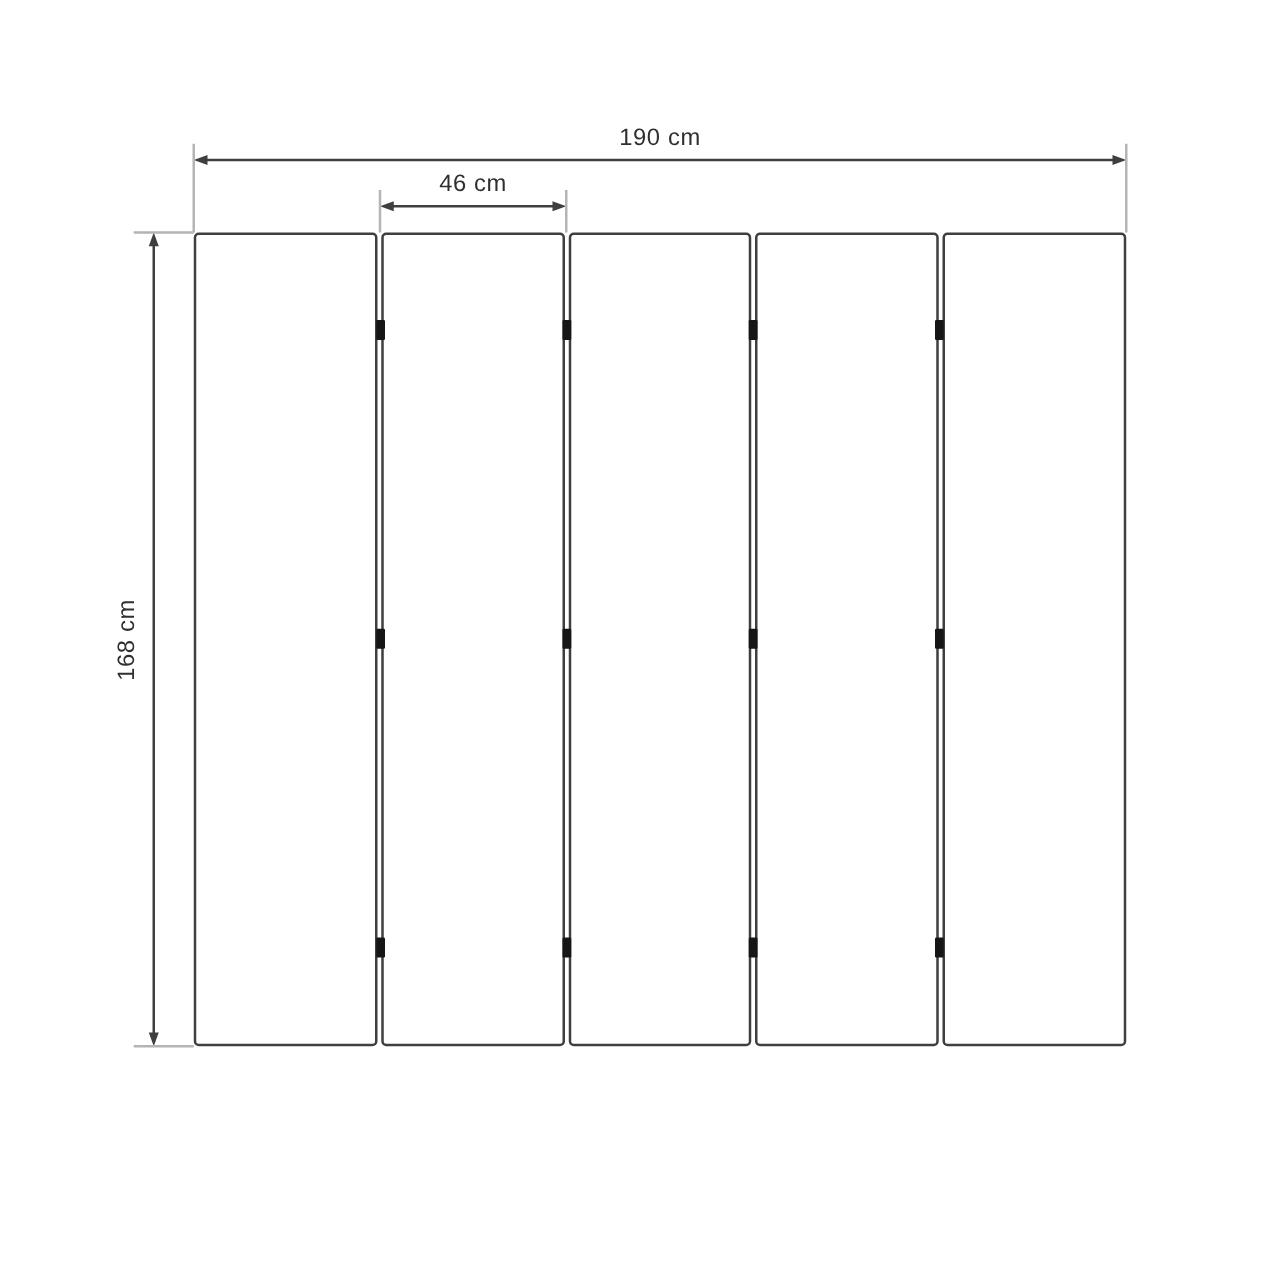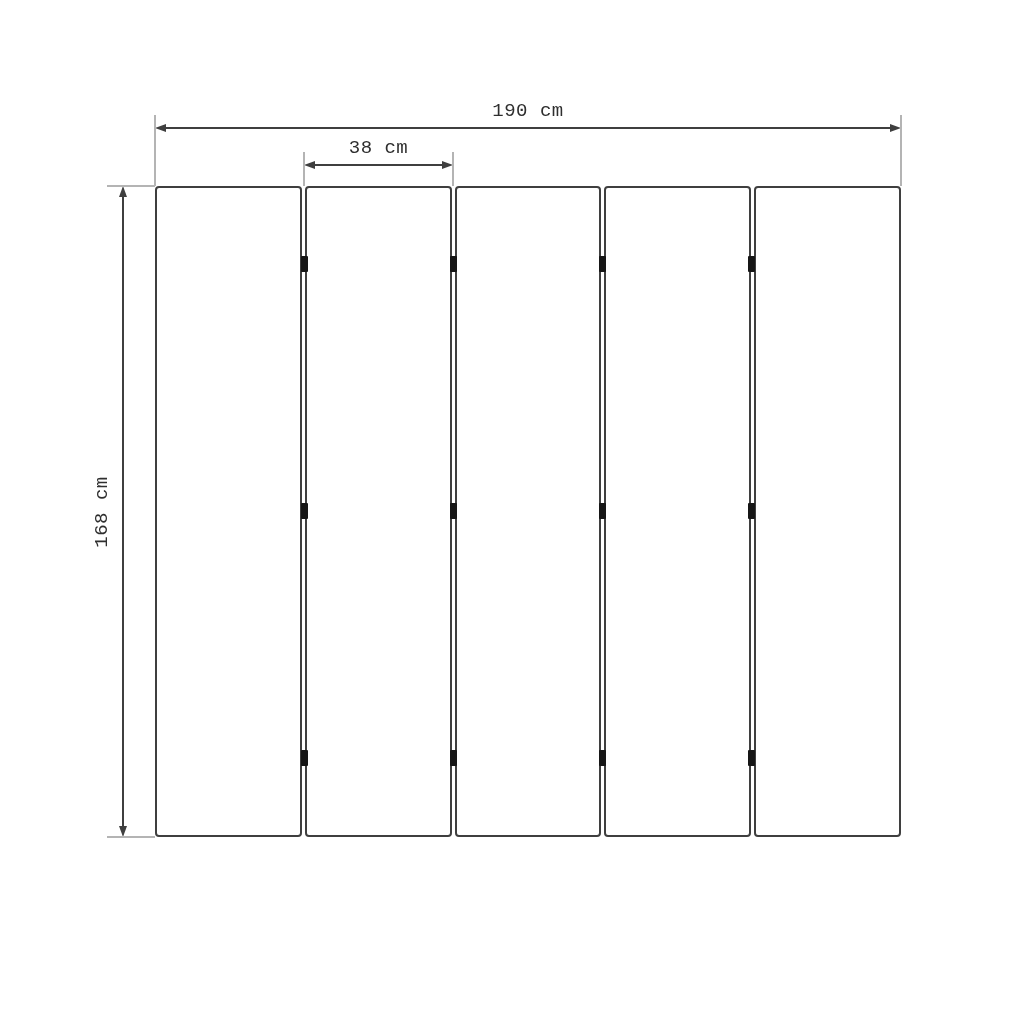--- a/index.html
+++ b/index.html
@@ -5,21 +5,21 @@
   html, body {
     margin: 0;
     padding: 0;
     background: #ffffff;
   }
   .canvas {
     position: relative;
     width: 1024px;
     height: 1024px;
     background: #ffffff;
-    font-family: Liberation Mono, monospace;
+    font-family: Liberation Sans, sans-serif;
     overflow: hidden;
   }
 
   
   .dim-line-h {
     position: absolute;
     height: 2px;
     background: #3f3f3f;
   }
   .dim-line-v {
@@ -112,21 +112,21 @@
   <div>
     <div class="dim-label" style="left:428px; top:100px; width:200px;">190 cm</div>
     <div class="dim-line-h" style="left:160px; top:127px; width:736px;"></div>
     <div class="arrow arrow-left" style="left:155px; top:124px;"></div>
     <div class="arrow arrow-right" style="left:890px; top:124px;"></div>
     <div class="ext-v" style="left:154px; top:115px; height:71px;"></div>
     <div class="ext-v" style="left:900px; top:115px; height:71px;"></div>
   </div>
 
   <div>
-    <div class="dim-label" style="left:308px; top:137px; width:141px;">38 cm</div>
+    <div class="dim-label" style="left:308px; top:137px; width:141px;">46 cm</div>
     <div class="dim-line-h" style="left:308px; top:164px; width:141px;"></div>
     <div class="arrow arrow-left" style="left:304px; top:161px;"></div>
     <div class="arrow arrow-right" style="left:442px; top:161px;"></div>
     <div class="ext-v" style="left:303px; top:152px; height:34px;"></div>
     <div class="ext-v" style="left:452px; top:152px; height:34px;"></div>
   </div>
 
   <div>
     <div class="dim-label rotated" style="left:32px; top:501px; width:140px;">168 cm</div>
     <div class="dim-line-v" style="left:122px; top:192px; height:639px;"></div>

